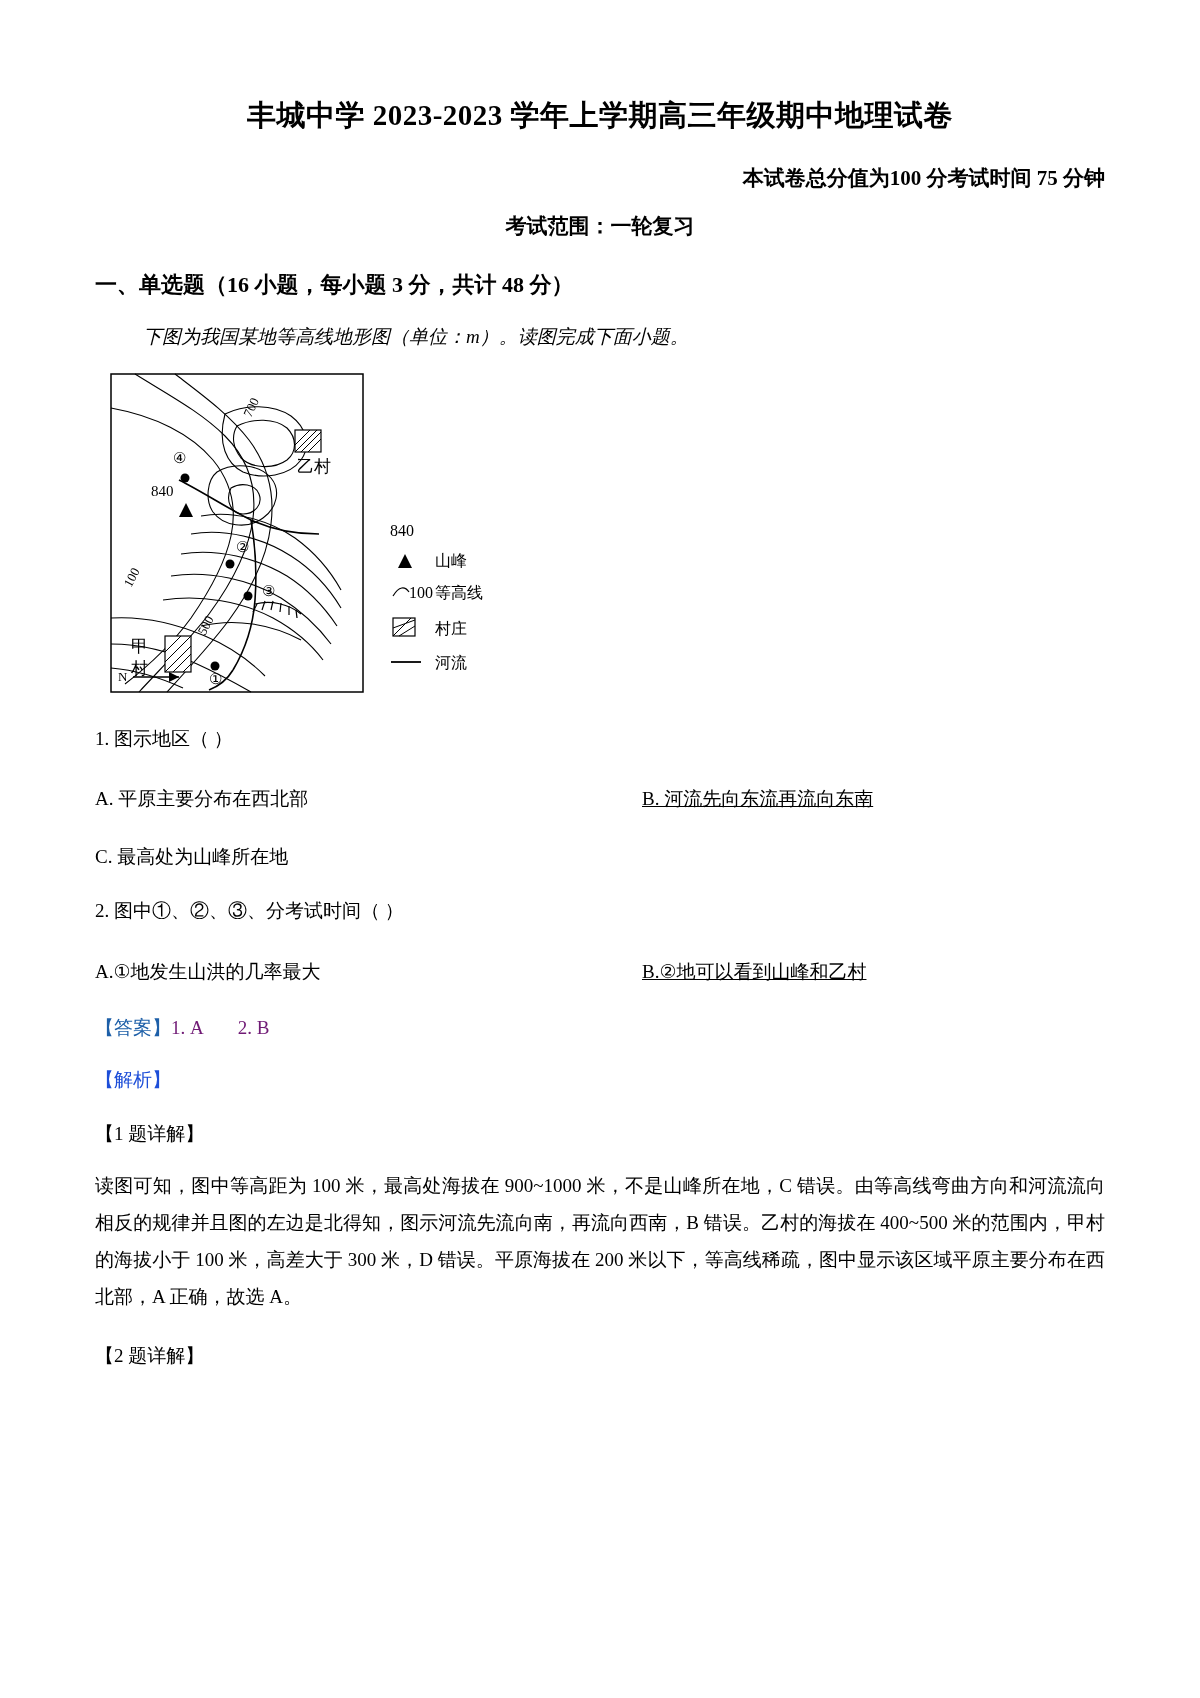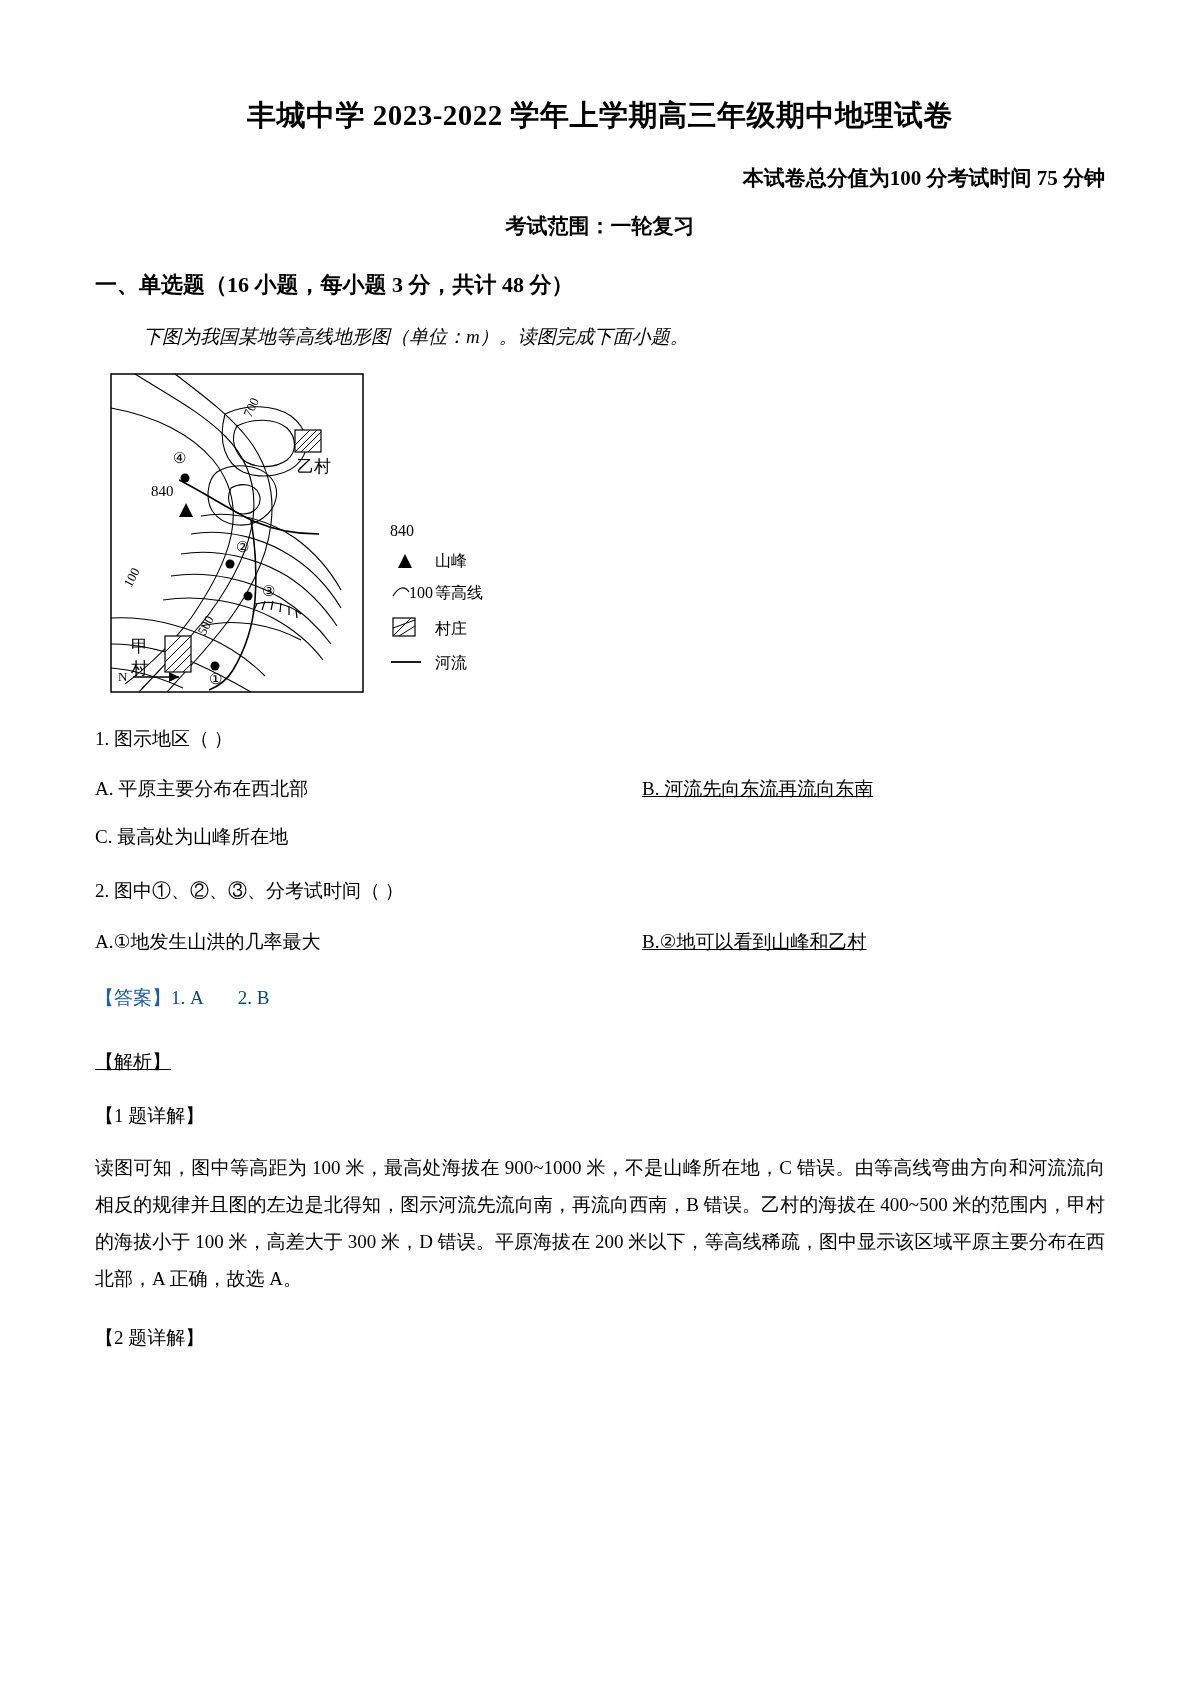--- a/index.html
+++ b/index.html
@@ -55,49 +55,48 @@
   .figure-wrap {
     margin: 16px 0 0 10px;
   }
   .qline {
     font-size: 19px;
     margin: 26px 0 0 0;
     line-height: 1.6;
   }
   .opts {
     display: flex;
-    margin: 22px 0 0 0;
+    margin: 32px 0 0 0;
     font-size: 19px;
     justify-content: space-between;
   }
   .opts .col {
     width: 50%;
     box-sizing: border-box;
   }
   .opts .col.right {
     padding-left: 42px;
     text-decoration: underline;
   }
   .answer {
     font-size: 19px;
     margin: 30px 0 0 0;
     color: #1d5fa8;
   }
   .answer .val {
-    color: #0c4a6e;
+    color: #701a75;
   }
   .answer .gap {
     display: inline-block;
     width: 34px;
   }
   .analysis {
     font-size: 19px;
-    margin: 38px 0 0 0;
-    color: #000000;
-    text-decoration: underline;
+    margin: 26px 0 0 0;
+    color: #1d4ed8;
   }
   .detail-head {
     font-size: 19px;
     margin: 28px 0 0 0;
     font-weight: normal;
   }
   .para {
     font-size: 19px;
     margin: 20px 0 0 0;
     line-height: 1.95;
@@ -110,21 +109,21 @@
     width: 420px;
     height: 330px;
   }
   .fig svg { display: block; }
 </style>
 </head>
 <body>
 
 <div class="page">
 
-  <h1 class="doc-title">丰城中学 2023-2022 学年上学期高三年级期中地理试卷</h1>
+  <h1 class="doc-title">丰城中学 2023-2023 学年上学期高三年级期中地理试卷</h1>
   <div class="doc-subtitle">本试卷总分值为100 分考试时间 75 分钟</div>
   <div class="doc-subtitle2">考试范围：一轮复习</div>
 
   <div class="section-head">一、单选题（16 小题，每小题 3 分，共计 48 分）</div>
 
   <div class="stem">下图为我国某地等高线地形图（单位：m）。读图完成下面小题。</div>
 
   <div class="figure-wrap">
     <div class="fig">
       <svg width="420" height="330" viewBox="0 0 420 330" xmlns="http://www.w3.org/2000/svg">

